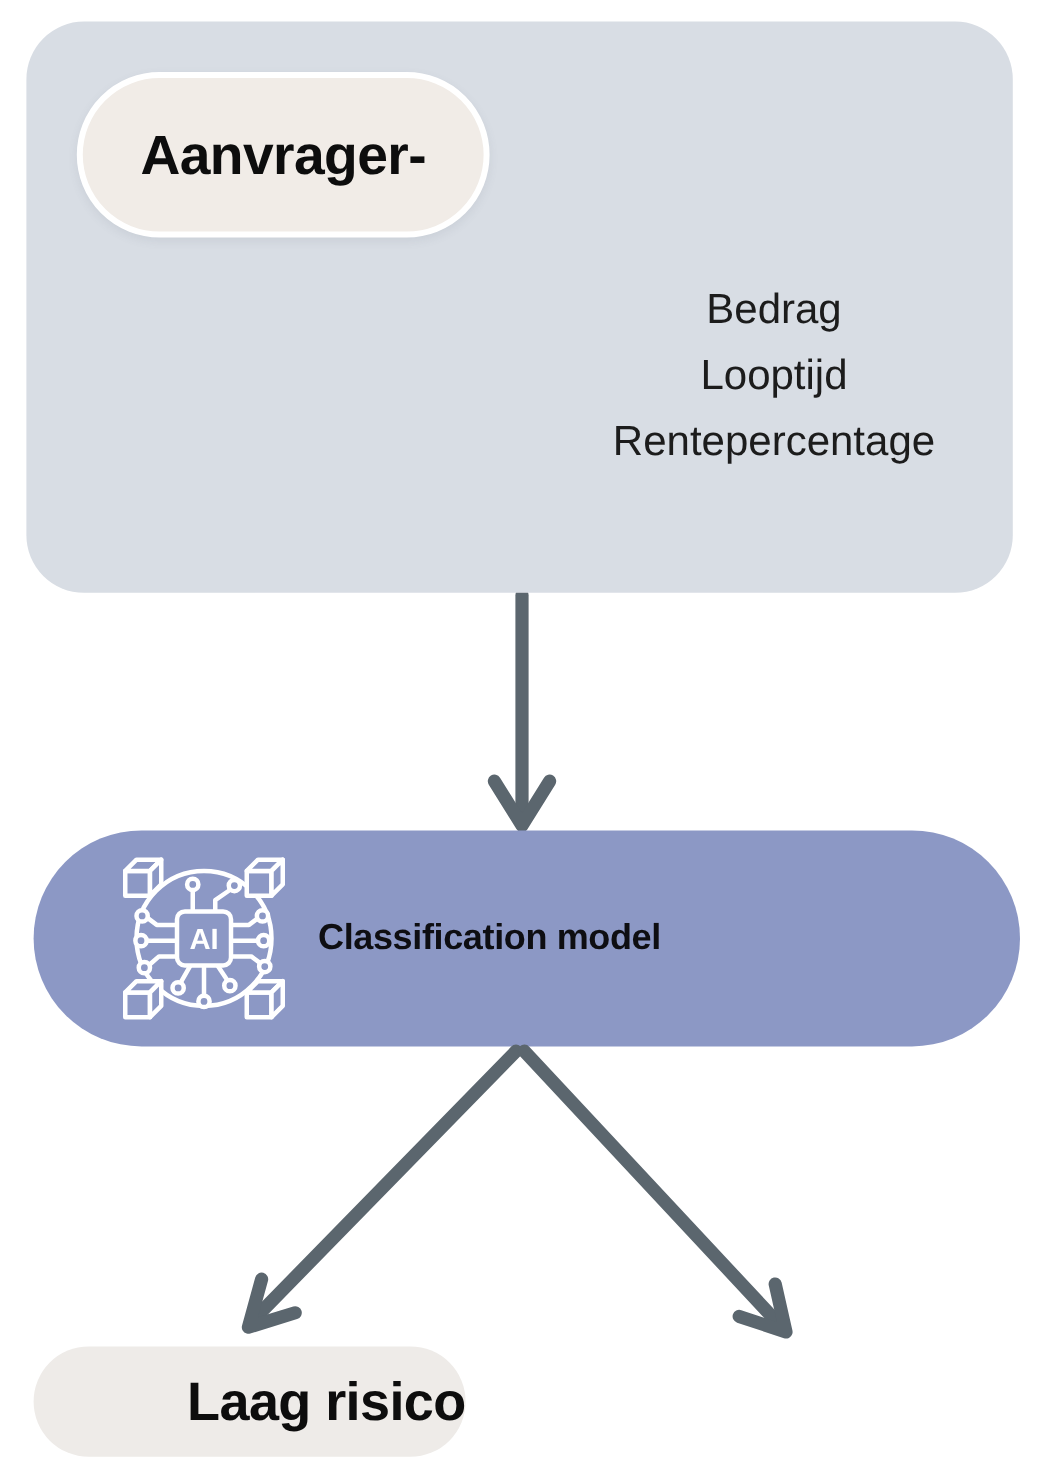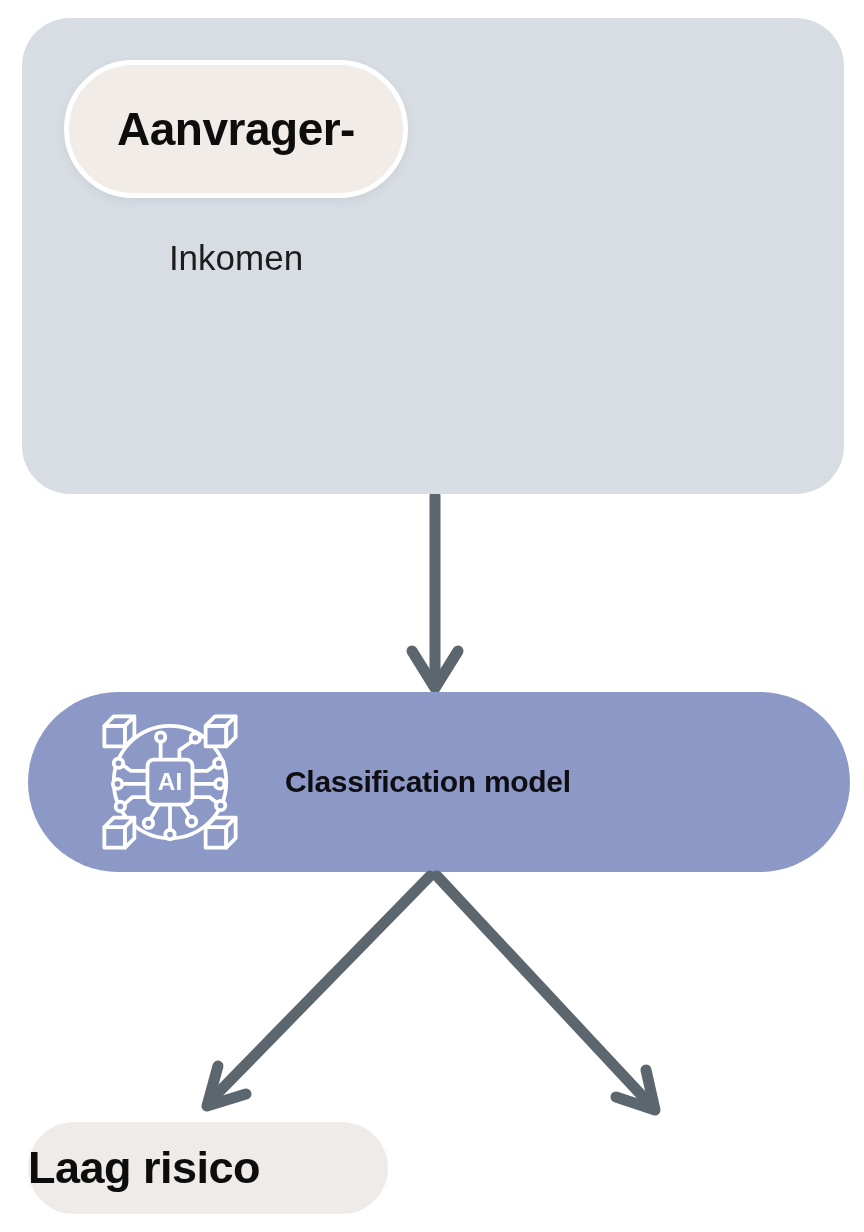--- a/index.html
+++ b/index.html
@@ -49,53 +49,57 @@
   
   .arrow-svg{position:absolute;}
   .arrow-down{left:400px;top:494px;width:70px;height:202px;}
   .arrow-branches{left:150px;top:870px;width:560px;height:250px;}
   .arrow-stroke{stroke:var(--arrow);stroke-width:11;fill:none;stroke-linecap:round;stroke-linejoin:round;}
 
   
   .model-pill{
     position:absolute;left:28px;top:692px;width:822px;height:180px;
     border-radius:90px;background:var(--model-pill-bg);
-    display:flex;align-items:center;padding-left:67px;gap:40px;
+    display:flex;align-items:center;padding-left:67px;gap:20px;
   }
   .ai-icon{width:150px;height:150px;flex:0 0 auto;}
   .model-label{
     font-size:30px;font-weight:700;letter-spacing:-0.3px;color:#0e0e12;
   }
 
   
   .output-pill{
     position:absolute;height:92px;width:360px;border-radius:46px;
     background:var(--output-pill-bg);
-    display:flex;align-items:center;justify-content:flex-start;
+    display:flex;align-items:center;justify-content:flex-end;
   }
   .output-left{left:28px;top:1122px;}
   .output-right{left:486px;top:1116px;}
   .output-label{font-size:45px;font-weight:700;letter-spacing:-0.5px;color:#0d0d0d;}
 </style>
 </head>
 <body>
 
 <div class="stage">
 
   <div class="inputs-box">
 
     <div class="header-pill pill-left">
       <div class="header-line">Aanvrager-</div>
     </div>
 
 
     <div class="items items-left">
-      <div class="item">Inkomen</div>
     </div>
 
+    <div class="items items-right">
+      <div class="item">Bedrag</div>
+      <div class="item">Looptijd</div>
+      <div class="item">Rentepercentage</div>
+    </div>
   </div>
 
   <svg class="arrow-svg arrow-down" viewBox="0 0 70 202" aria-hidden="true">
     <path class="arrow-stroke" d="M35,2 L35,180"></path>
     <path class="arrow-stroke" d="M12,157 L35,194 L58,157"></path>
   </svg>
 
   <div class="model-pill">
     <svg class="ai-icon" viewBox="0 0 160 160" aria-hidden="true">
       <g stroke="#ffffff" stroke-width="4" fill="none" stroke-linecap="round" stroke-linejoin="round">

